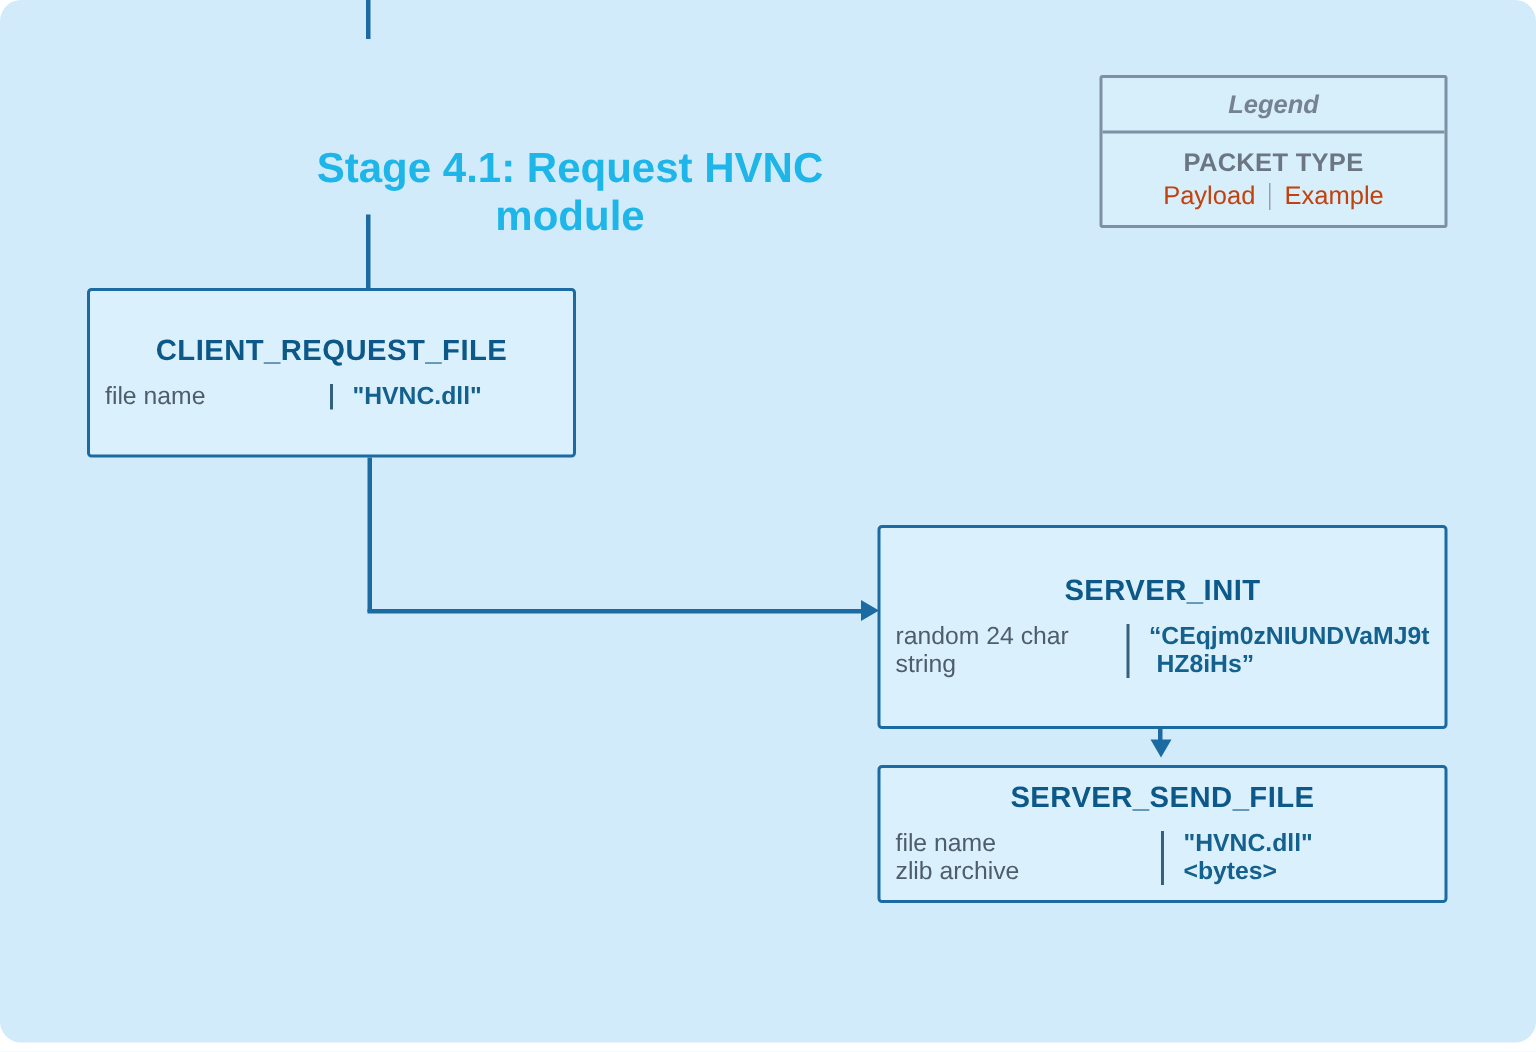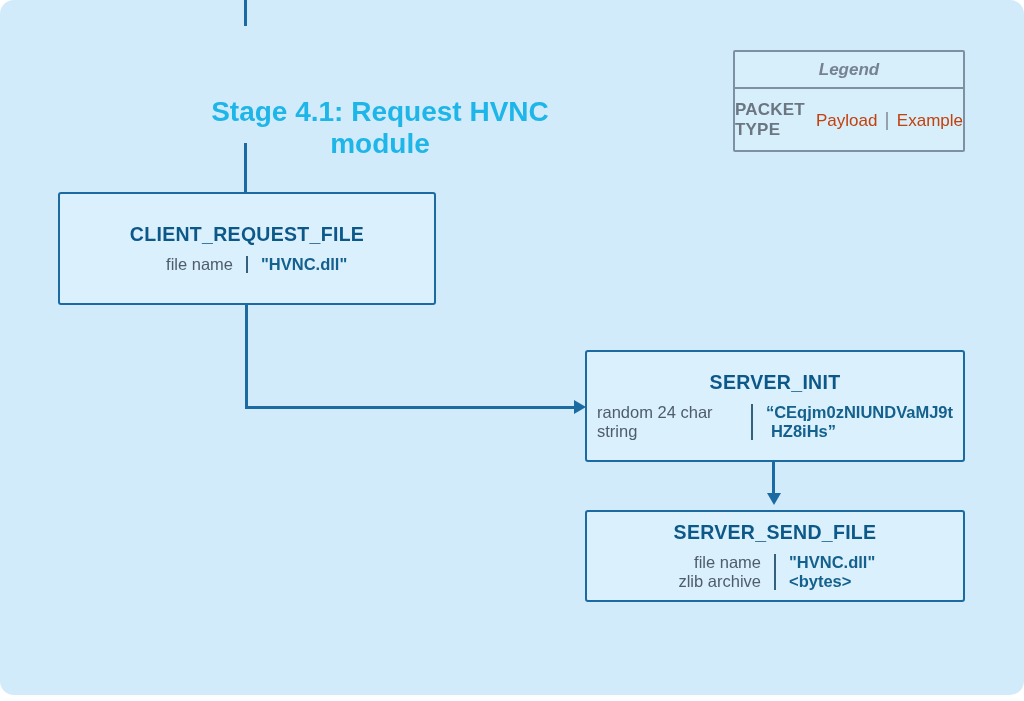--- a/index.html
+++ b/index.html
@@ -40,50 +40,50 @@
     border-top: 12px solid #1b6ba2;
   }
 
   
   .packet {
     position: absolute; background: #dbf0fd;
     border: 2px solid #1b6ba2; border-radius: 3px;
     display: flex; flex-direction: column; justify-content: center;
     padding: 8px 10px;
   }
-  .packet-1 { left: 58px;  top: 192px; width: 378px; height: 113px; }
-  .packet-2 { left: 585px; top: 350px; width: 380px; height: 112px; }
+  .packet-1 { left: 58px;  top: 192px; width: 326px; height: 113px; }
+  .packet-2 { left: 585px; top: 350px; width: 380px; height: 136px; }
   .packet-3 { left: 585px; top: 510px; width: 380px; height: 92px; }
 
   .packet-title {
     text-align: center; font-size: 19.5px; font-weight: 700; color: #0c5888;
     letter-spacing: 0.3px; margin-bottom: 9px;
   }
   .rows { display: flex; align-items: stretch; }
   .labels, .values { flex: 1; display: flex; flex-direction: column; justify-content: center; }
-  .labels { align-items: flex-end; padding-right: 13px; }
+  .labels { padding-right: 13px; }
   .values { align-items: flex-start; padding-left: 13px; }
   .field-label { font-size: 16.5px; color: #4e5d6b; line-height: 1.18; }
   .field-value { font-size: 16.5px; font-weight: 600; color: #14618d; line-height: 1.18; }
   .field-value.indent { margin-left: 5px; }
   .col-divider { width: 2px; background: #33617e; align-self: stretch; margin: 1px 0; }
 
   
   .legend {
     position: absolute; left: 733px; top: 50px; width: 232px; height: 102px;
     background: #d7eefb; border: 2px solid #7e90a3; border-radius: 2px;
     display: flex; flex-direction: column;
   }
   .legend-header {
     height: 37px; border-bottom: 2px solid #7e90a3;
     display: flex; align-items: center; justify-content: center;
     font-size: 17px; font-weight: 600; color: #76828f; font-style: italic;
   }
   .legend-body {
-    flex: 1; display: flex; flex-direction: row; align-items: center; justify-content: center;
+    flex: 1; display: flex; flex-direction: column; align-items: center; justify-content: center;
   }
   .legend-packet-type { font-size: 17px; font-weight: 700; color: #6b7682; letter-spacing: 0.2px; }
   .legend-line2 { display: flex; align-items: center; margin-top: 2px; }
   .legend-gray { font-size: 17px; color: #c2410c; }
   .legend-pipe { width: 1.5px; height: 18px; background: #97a1ae; margin: 0 9px; }
 </style>
 </head>
 <body>
 
 <div class="canvas">

